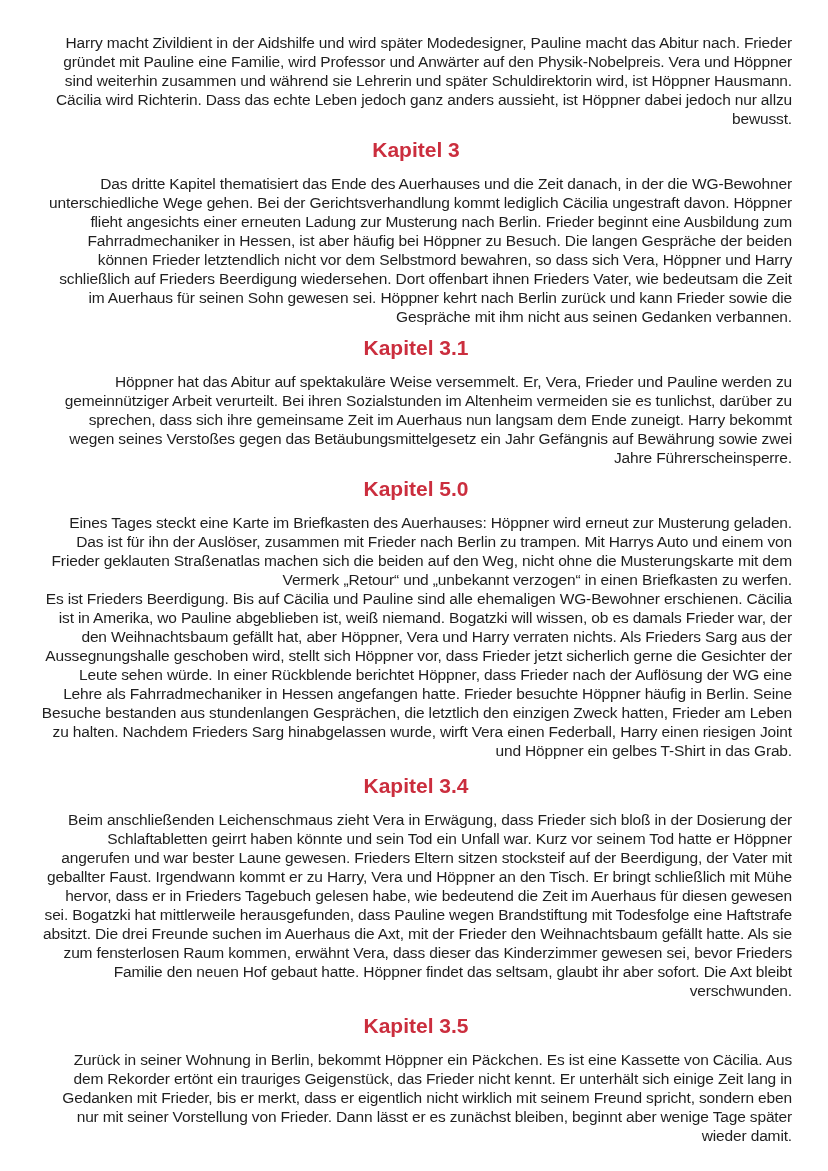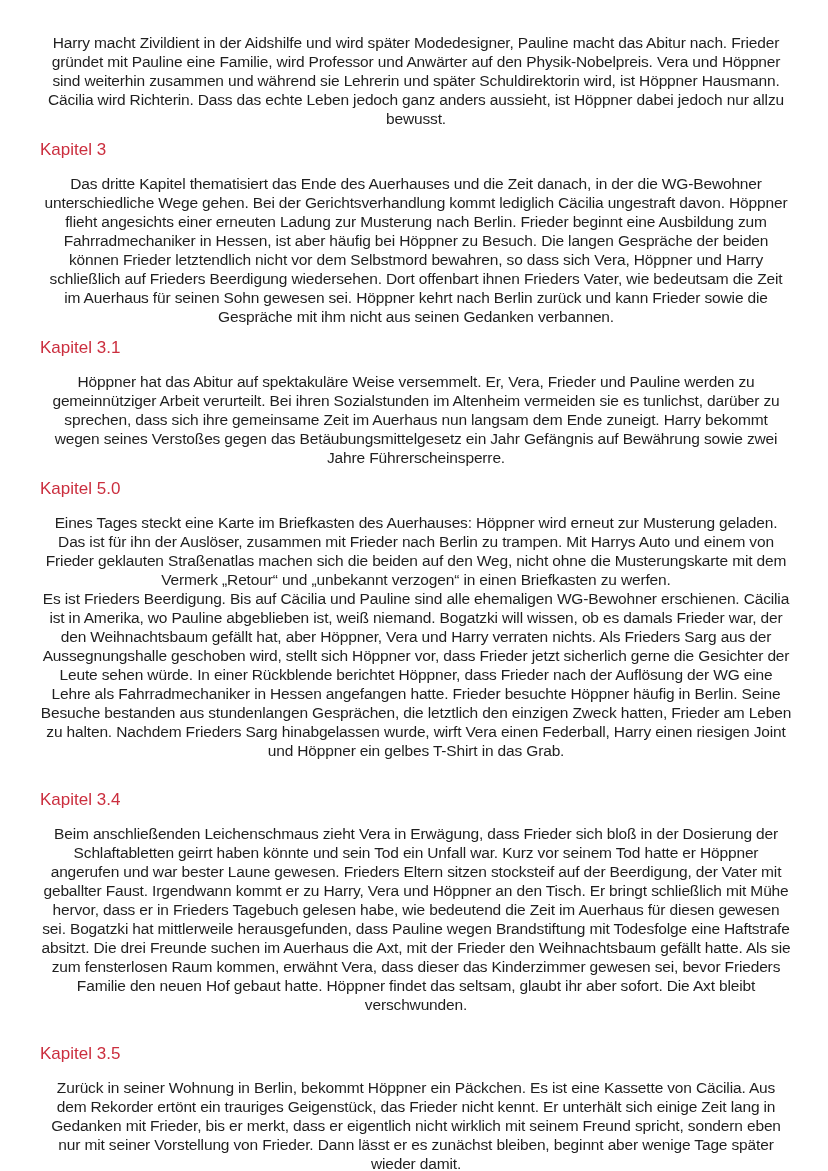--- a/index.html
+++ b/index.html
@@ -21,34 +21,35 @@
   }
   .page {
     padding: 33px 36px 40px 40px;
   }
   .para {
     font-size: 15.5px;
     line-height: 19px;
     letter-spacing: -0.15px;
     color: var(--text-color);
     margin: 0;
-    text-align: center;
+    text-align: right;
   }
   .section-heading {
-    font-size: 17px;
+    font-size: 21px;
     line-height: 25px;
-    font-weight: 400;
+    font-weight: 700;
     color: var(--heading-color);
     margin: 9px 0 12px 0;
+    text-align: center;
   }
   .section-heading.tight {
     margin-top: 3px;
   }
   .section-heading.loose {
-    margin-top: 27px;
+    margin-top: 13px;
   }
 </style>
 </head>
 <body>
 
 <main class="page">
 
   <p class="para">Harry macht Zivildient in der Aidshilfe und wird später Modedesigner, Pauline macht das Abitur nach. Frieder gründet mit Pauline eine Familie, wird Professor und Anwärter auf den Physik-Nobelpreis. Vera und Höppner sind weiterhin zusammen und während sie Lehrerin und später Schuldirektorin wird, ist Höppner Hausmann. Cäcilia wird Richterin. Dass das echte Leben jedoch ganz anders aussieht, ist Höppner dabei jedoch nur allzu bewusst.</p>
 
   <section>

